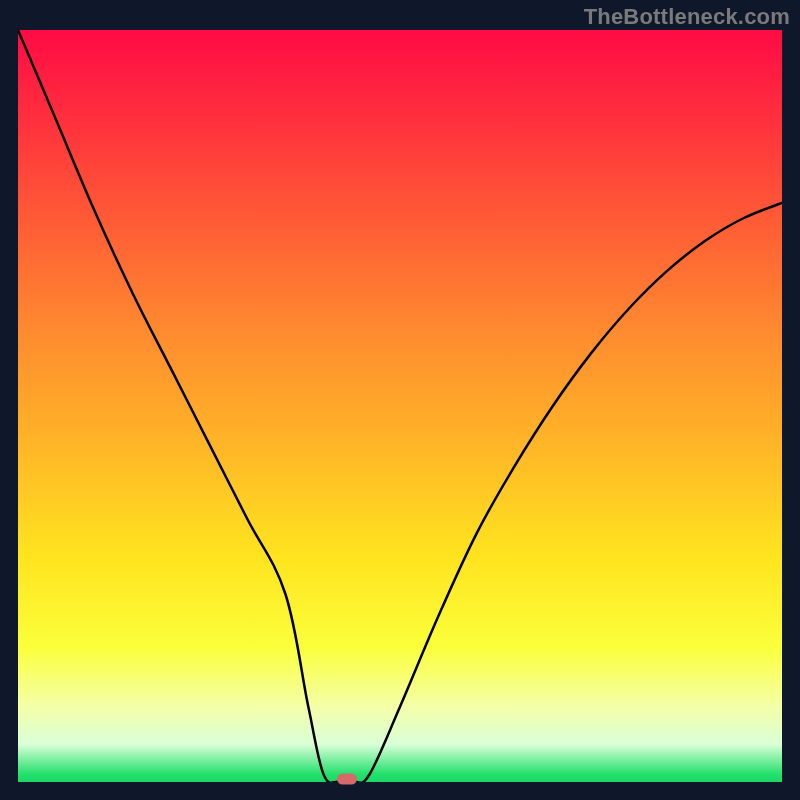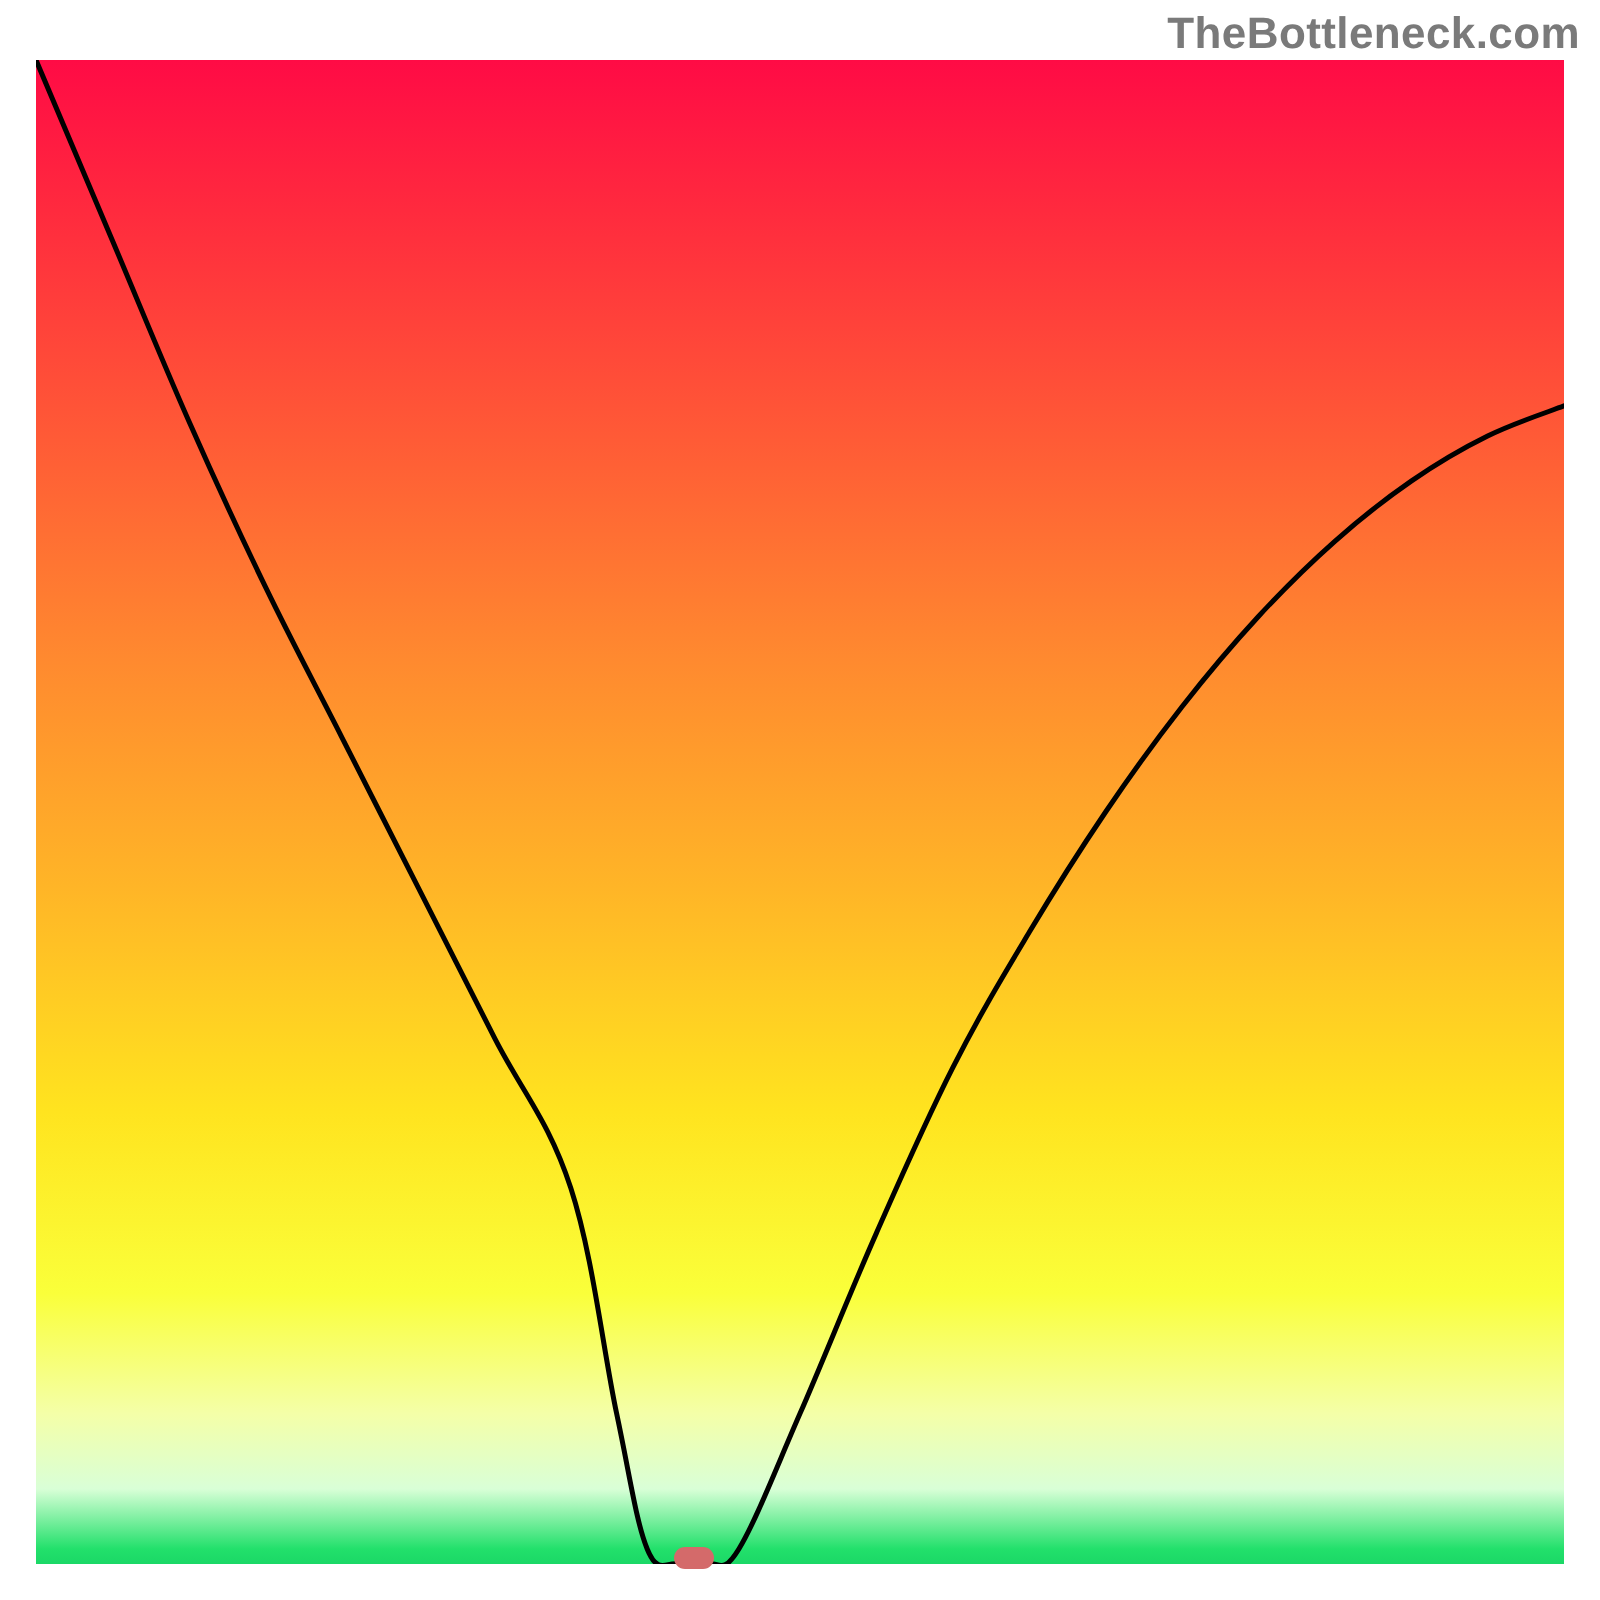--- a/index.html
+++ b/index.html
@@ -8,21 +8,21 @@
     width: 800px;
     height: 800px;
     background: #000;
     overflow: hidden;
     font-family: Arial, Helvetica, sans-serif;
   }
   .frame {
     position: relative;
     width: 800px;
     height: 800px;
-    background: #ffffff;
+    background: #0f172a;
   }
   .attribution {
     position: absolute;
     top: 4px;
     right: 10px;
     color: #7a7a7a;
     font-size: 22px;
     font-weight: 600;
     letter-spacing: 0.2px;
     z-index: 5;

